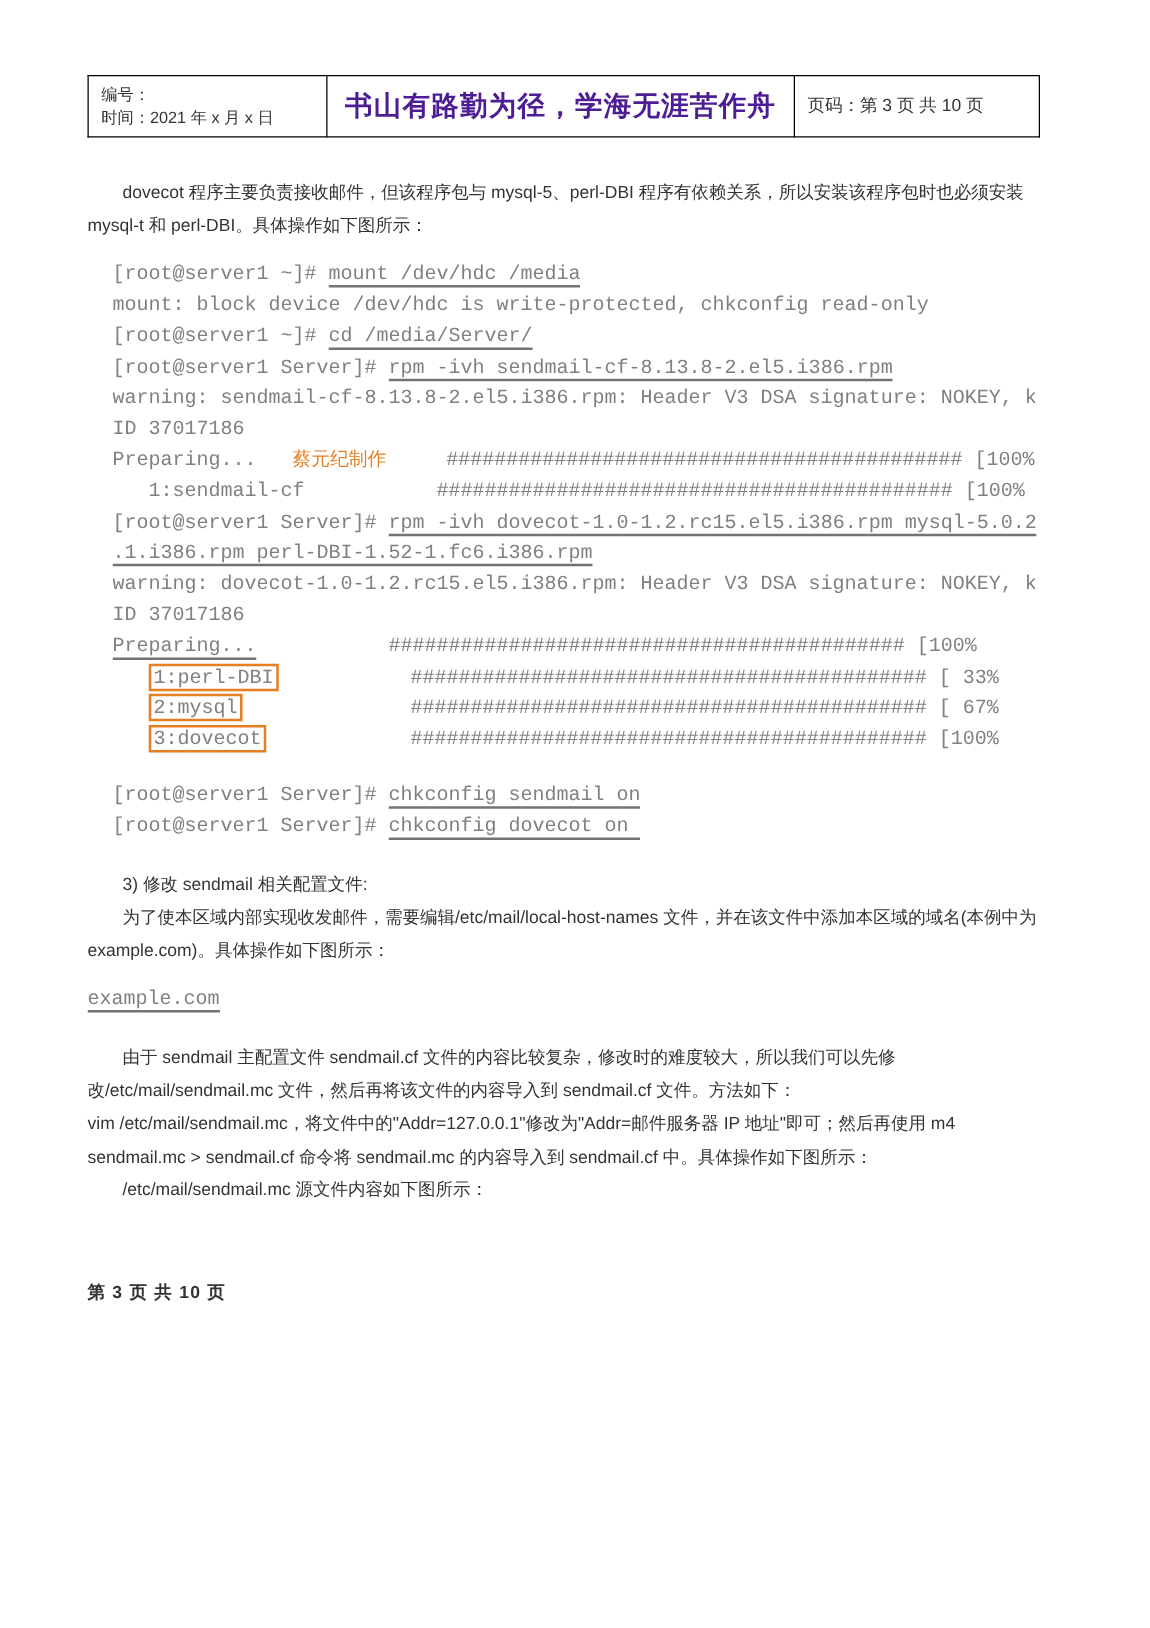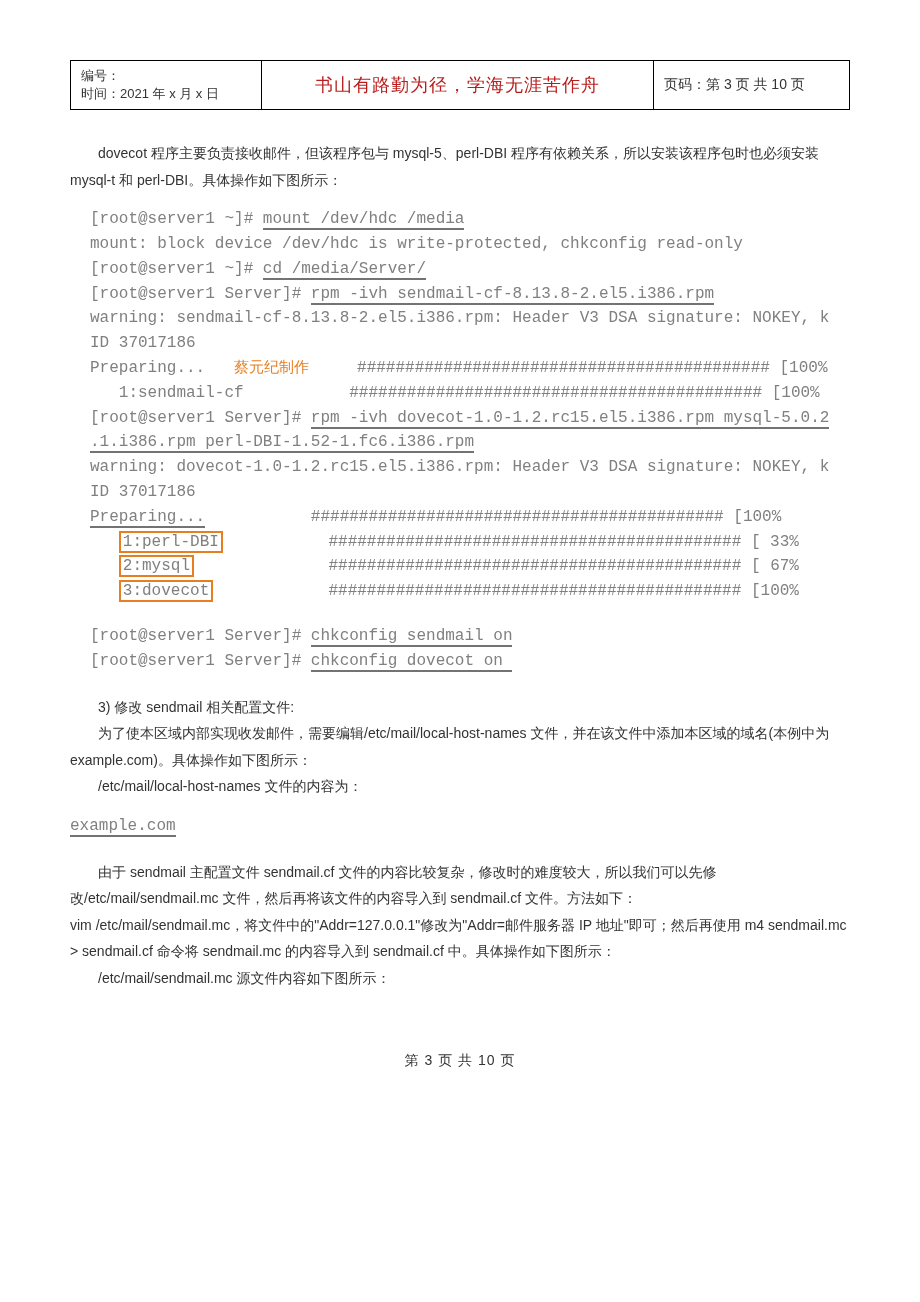--- a/index.html
+++ b/index.html
@@ -5,40 +5,40 @@
   body {
     margin: 0;
     padding: 0;
     background: #ffffff;
     font-family: "SimSun", "Microsoft YaHei", sans-serif;
     font-size: 14px;
     color: #333;
     width: 920px;
   }
   .page {
-    padding: 60px 70px 40px 70px;
+    padding: 60px 88px 40px 70px;
   }
   .header-table {
     border-collapse: collapse;
     width: 100%;
     margin-bottom: 30px;
   }
   .header-table td {
     border: 1.5px solid #000;
     padding: 6px 10px;
     vertical-align: middle;
     font-size: 13px;
   }
   .header-table .cell1 { width: 170px; }
   .header-table .cell2 { text-align: center; }
   .header-table .cell3 { width: 175px; font-size: 14px; }
   .motto {
-    color: #b91c1c;
-    font-weight: normal;
-    font-size: 18px;
+    color: #4c1d95;
+    font-weight: bold;
+    font-size: 22px;
     letter-spacing: 1px;
   }
   .para {
     font-size: 14px;
     line-height: 1.9;
     margin: 0 0;
     text-indent: 2em;
   }
   .para.noindent { text-indent: 0; }
   .terminal {
@@ -53,28 +53,28 @@
   }
   .redline {
     border-bottom: 2px solid #737373;
   }
   .orangebox {
     border: 2px solid #e67e22;
     padding: 0 2px;
   }
   .watermark {
     color: #e67e22;
-    font-family: Liberation Mono, monospace;
+    font-family: Liberation Sans, sans-serif;
     font-size: 15px;
   }
   .footer {
-    text-align: center;
     font-size: 14px;
     margin-top: 60px;
     letter-spacing: 1px;
+    font-weight: bold;
   }
 </style>
 </head>
 <body>
 
 <div class="page">
 
   <table class="header-table">
     <tbody>
         <tr>
@@ -113,21 +113,20 @@
 
 
   <div class="terminal"><span>[root@server1 Server]# </span><span class="redline">chkconfig sendmail on</span>
 <span>[root@server1 Server]# </span><span class="redline">chkconfig dovecot on </span></div>
 
   <p class="para">3) 修改 sendmail 相关配置文件:</p>
 
   <p class="para">为了使本区域内部实现收发邮件，需要编辑/etc/mail/local-host-names 文件，并在该文件中添加本区域的域名(本例中为 example.com)。具体操作如下图所示：</p>
 
 
-  <p class="para">/etc/mail/local-host-names 文件的内容为：</p>
 
   <div class="terminal" style="margin-left:0;"><span class="redline">example.com</span></div>
 
   <p class="para">由于 sendmail 主配置文件 sendmail.cf 文件的内容比较复杂，修改时的难度较大，所以我们可以先修改/etc/mail/sendmail.mc 文件，然后再将该文件的内容导入到 sendmail.cf 文件。方法如下：</p>
   <p class="para noindent">vim /etc/mail/sendmail.mc，将文件中的"Addr=127.0.0.1"修改为"Addr=邮件服务器 IP 地址"即可；然后再使用 m4 sendmail.mc &gt; sendmail.cf 命令将 sendmail.mc 的内容导入到 sendmail.cf 中。具体操作如下图所示：</p>
 
   <p class="para">/etc/mail/sendmail.mc 源文件内容如下图所示：</p>
 
   <div class="footer">第 3 页 共 10 页</div>
 

